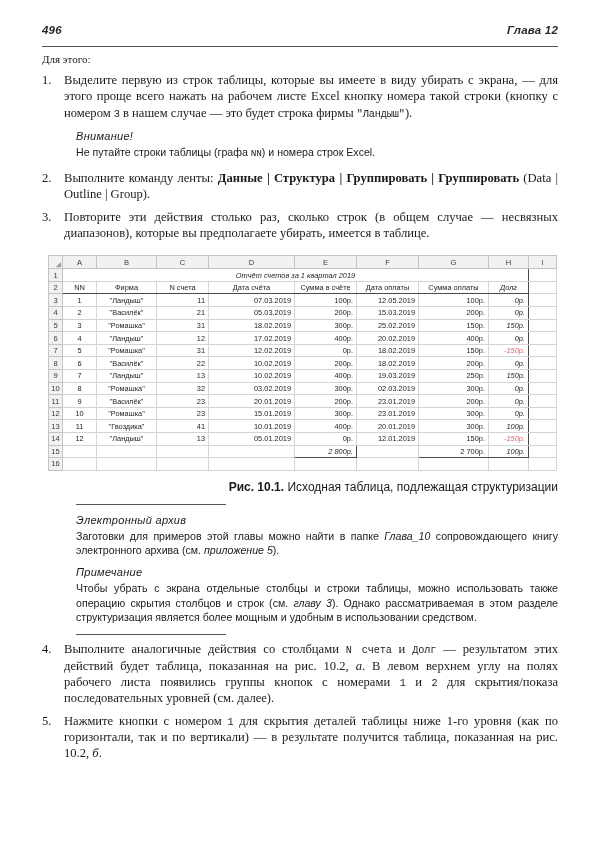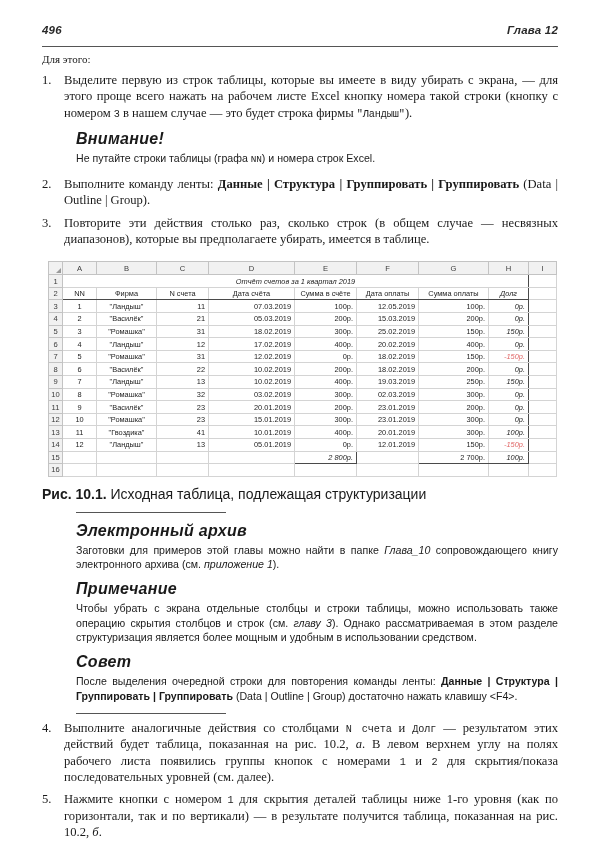--- a/index.html
+++ b/index.html
@@ -88,23 +88,23 @@
   .bld { font-weight: bold; }
   .ital { font-style: italic; }
 
   
   .callout {
     margin: 9px 0 9px 0;
     padding-left: 34px;
   }
   .callout .ctitle {
     font-family: "Liberation Sans", sans-serif;
-    font-weight: bold;
+    font-weight: normal;
     font-style: italic;
-    font-size: 16px;
+    font-size: 11px;
     letter-spacing: 0.3px;
     margin-bottom: 3px;
   }
   .callout .cbody {
     font-family: "Liberation Sans", sans-serif;
     font-size: 10.6px;
     line-height: 1.35;
     text-align: justify;
   }
   .callout .cbody .mono {
@@ -177,23 +177,23 @@
   .xl td.blank  { background: #fff; }
 
   
   .xl td.bd-l { border-left: 1.1px solid #4a4a4a; }
   .xl td.bd-r { border-right: 1.1px solid #4a4a4a; font-style: italic; }
   .xl td.bd-t { border-top: 1.1px solid #4a4a4a; }
   .xl td.bd-b { border-bottom: 1.1px solid #4a4a4a; }
 
   .figcap {
     margin-top: 9px;
-    text-align: left;
+    text-align: right;
     font-family: "Liberation Sans", sans-serif;
-    font-size: 14px;
+    font-size: 12px;
     color: #1a1a1a;
   }
   .figcap .fignum { font-weight: bold; }
 
   .after-steps { margin-top: 12px; }
 </style>
 </head>
 <body>
 
 <div class="page">
@@ -437,32 +437,28 @@
         </table>
       <div class="figcap">
         <span class="fignum">Рис. 10.1.</span><span> Исходная таблица, подлежащая структуризации</span>
       </div>
     </div>
 
     <hr class="rule">
 
     <div class="callout">
       <div class="ctitle">Электронный архив</div>
-      <div class="cbody" id="arch-body"><span>Заготовки для примеров этой главы можно найти в папке </span><span class="ital">Глава_10</span><span> сопровождающего книгу электронного архива (см. </span><span class="ital">приложение 1</span><span>).</span></div>
+      <div class="cbody" id="arch-body"><span>Заготовки для примеров этой главы можно найти в папке </span><span class="ital">Глава_10</span><span> сопровождающего книгу электронного архива (см. </span><span class="ital">приложение 5</span><span>).</span></div>
     </div>
 
     <div class="callout">
       <div class="ctitle">Примечание</div>
       <div class="cbody" id="note-body"><span>Чтобы убрать с экрана отдельные столбцы и строки таблицы, можно использовать также операцию скрытия столбцов и строк (см. </span><span class="ital">главу 3</span><span>). Однако рассматриваемая в этом разделе структуризация является более мощным и удобным в использовании средством.</span></div>
     </div>
 
-    <div class="callout">
-      <div class="ctitle">Совет</div>
-      <div class="cbody" id="tip-body"><span>После выделения очередной строки для повторения команды ленты: </span><span class="bld">Данные | Структура | Группировать | Группировать</span><span> (Data | Outline | Group) достаточно нажать клавишу &lt;F4&gt;.</span></div>
-    </div>
 
     <hr class="rule wide">
 
     <ol class="steps after-steps" id="steps-bottom">
         <li><span class="num">4.</span><span><span>Выполните аналогичные действия со столбцами </span><span class="mono">N счета</span><span> и </span><span class="mono">Долг</span><span> — результатом этих действий будет таблица, показанная на рис. 10.2, </span><span class="ital">а</span><span>. В левом верхнем углу на полях рабочего листа появились группы кнопок с номерами </span><span class="mono">1</span><span> и </span><span class="mono">2</span><span> для скрытия/показа последовательных уровней (см. далее).</span></span></li>
         <li><span class="num">5.</span><span><span>Нажмите кнопки с номером </span><span class="mono">1</span><span> для скрытия деталей таблицы ниже 1-го уровня (как по горизонтали, так и по вертикали) — в результате получится таблица, показанная на рис. 10.2, </span><span class="ital">б</span><span>.</span></span></li>
       </ol>
 
   </div>
 </div>

